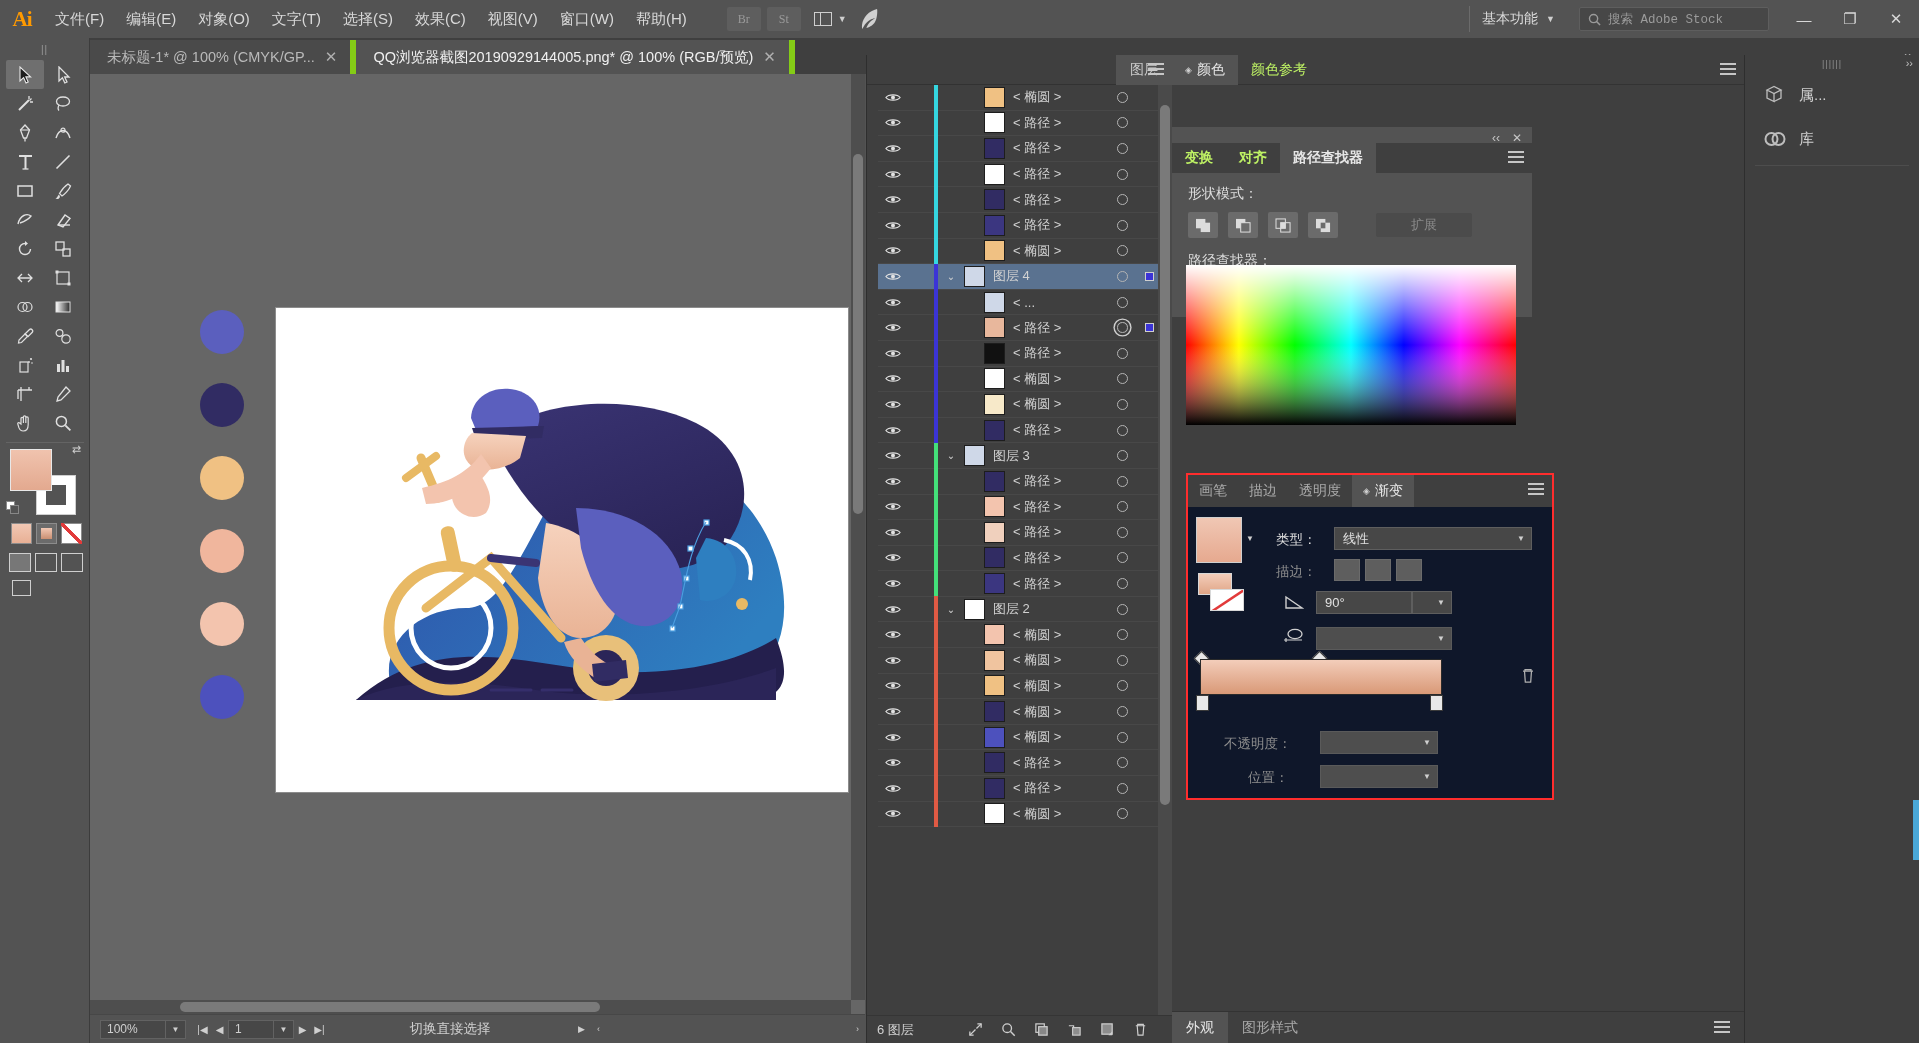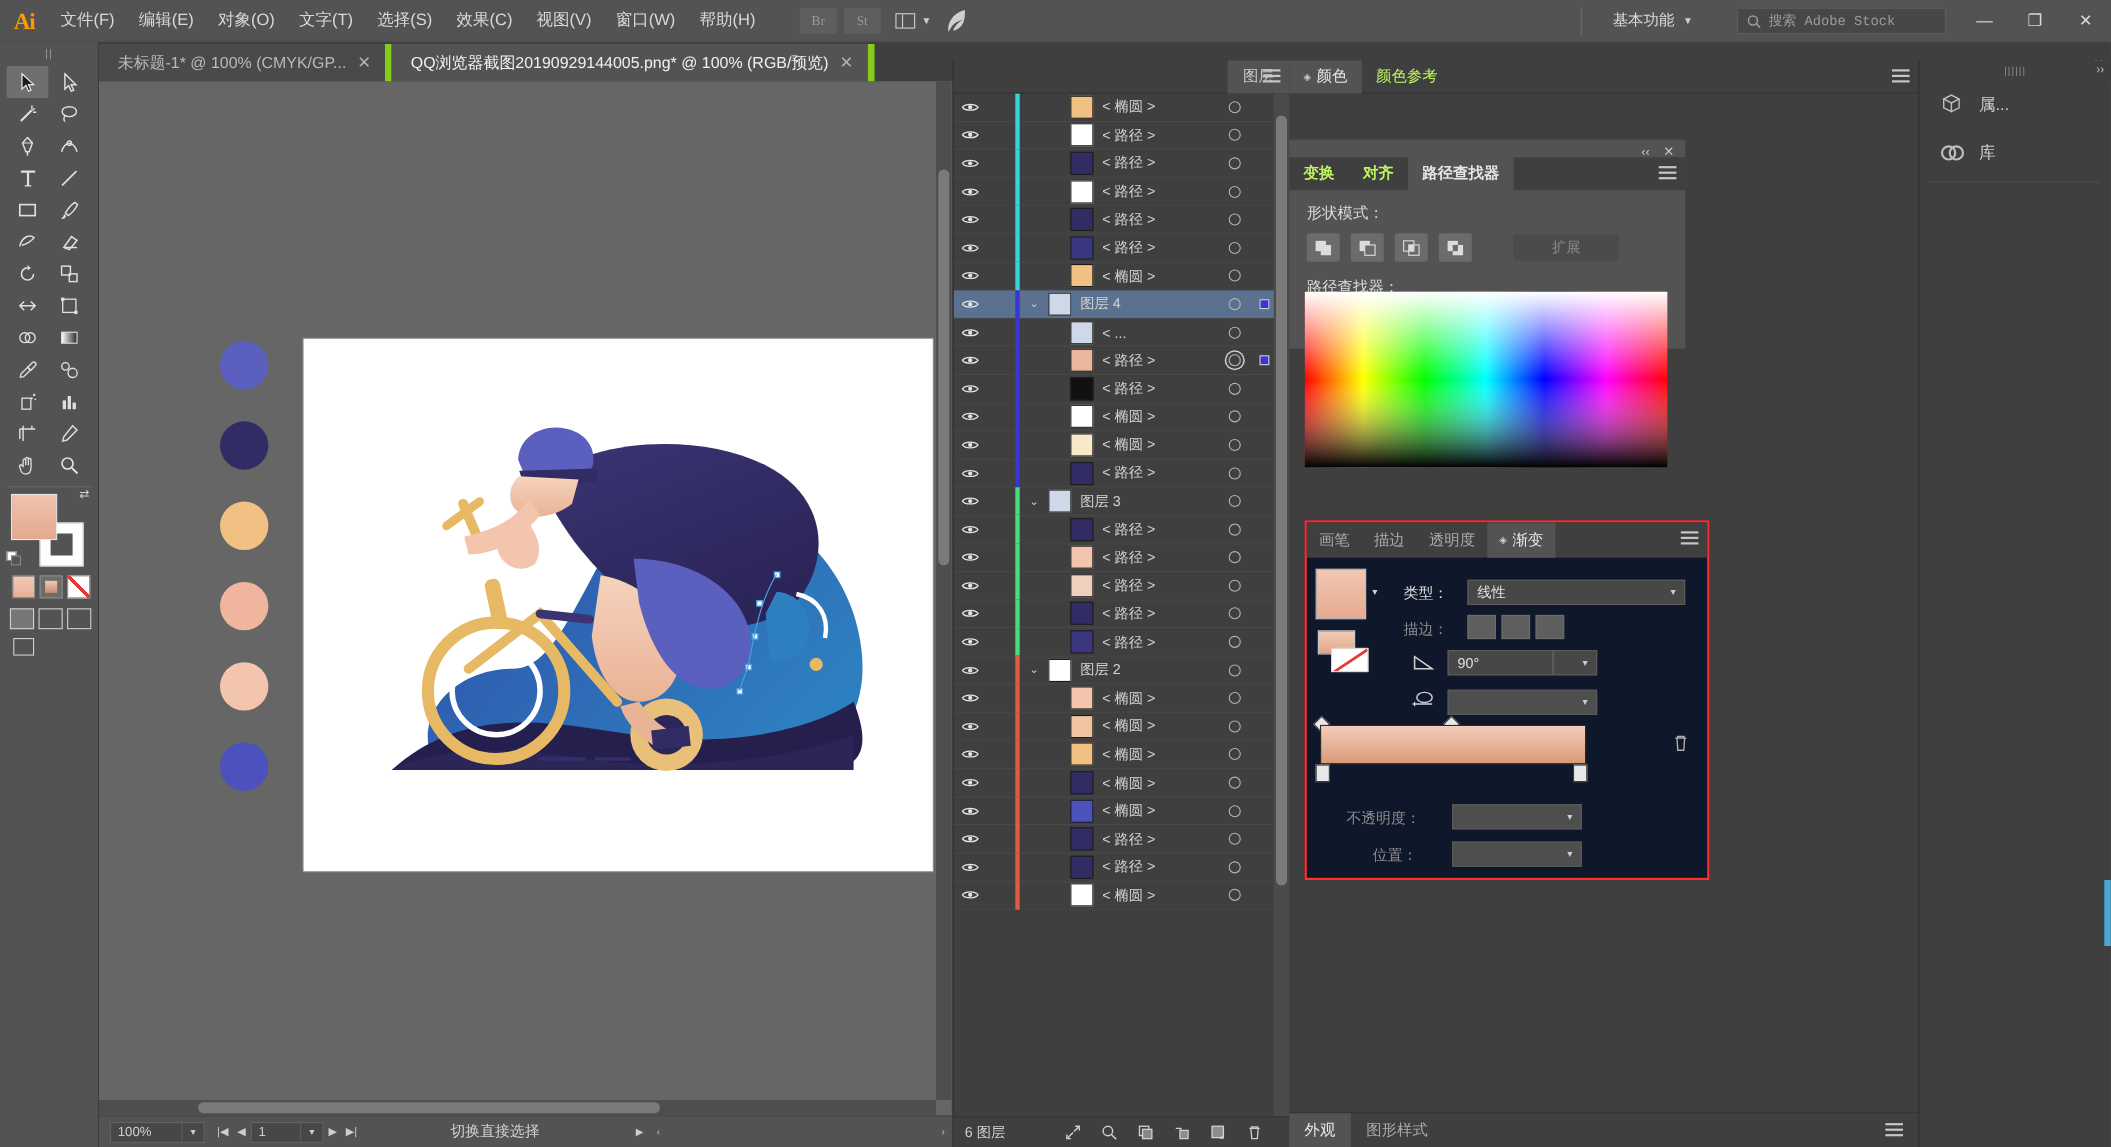--- a/index.html
+++ b/index.html
@@ -38,21 +38,21 @@
     display:flex; align-items:center; gap:6px; padding: 0 10px; height: 38px;
   }
   .arrange-glyph { width: 18px; height: 14px; border: 1.6px solid #cfcfcf; display:flex; }
   .arrange-glyph i { display:block; width: 6px; border-right: 1.6px solid #cfcfcf; }
   .chev { font-size: 9px; color: #cfcfcf; }
   .feather {
     width: 26px; height: 26px; display:flex;align-items:center;justify-content:center;
     color: #d0d0d0; font-size: 20px;
   }
   .workspace-sel {
-    display:flex;align-items:center;gap:8px;padding:0 28px;height:26px;
+    display:flex;align-items:center;gap:8px;padding:0 12px;height:26px;
     font-size:14px;color:#dcdcdc; border-left:1px solid #6b6b6b;
   }
   .stock-search {
     display:flex;align-items:center;gap:7px; height:24px; width:190px;
     background:#474747; border:1px solid #5e5e5e; border-radius:2px;
     padding: 0 8px; margin: 0 12px; font-size:12.5px; color:#9b9b9b;font-family:Liberation Mono, monospace;
   }
   .win-ctrl { display:flex; align-items:center; }
   .win-btn { width: 46px; height:38px; display:flex;align-items:center;justify-content:center;
     color:#d8d8d8; font-size: 15px; }
@@ -161,21 +161,21 @@
     border-bottom:1px solid #323232; position:relative;justify-content:flex-end;
   }
   .ptab { height:30px; display:flex; align-items:center; padding:0 14px; font-size:14px;
     color:#cacaca; background:#535353; }
   .phamburger { position:absolute; right:8px; top:8px; width:16px; height:14px; }
   .phamburger i { display:block; height:2px; background:#c6c6c6; margin-bottom:3px; }
 
   .layer-list { position:absolute; left:0; top:30px; width:292px; height:930px; overflow:hidden; }
   .lrow {
     height:25.6px; display:flex; align-items:center; position:relative;
-    border-bottom:1px solid #484848; font-size:13px; color:#d2d2d2;
+    border-bottom:1px solid #484848; font-size:13px; color:#d2d2d2;margin-left:11px;
   }
   .lrow.selected { background:#5a7290; }
   .lrow .eye { width:30px; display:flex; align-items:center; justify-content:center; }
   .lrow .lockcell { width:26px; }
   .lrow .colorbar { width:4px; height:25.6px; }
   .lrow .twisty { width:26px; display:flex;align-items:center;justify-content:center; font-size:10px; color:#d2d2d2;}
   .lrow .thumb { width:21px; height:21px; border:1px solid #1d1d1d; background:#fff; margin-right:8px; overflow:hidden; position:relative;}
   .lrow .lname { flex:1; white-space:nowrap; overflow:hidden; }
   .lrow .target { width:34px; display:flex;align-items:center;justify-content:center; }
   .tcirc { width:11px;height:11px;border-radius:50%; border:1.6px solid #b4b4b4; }

